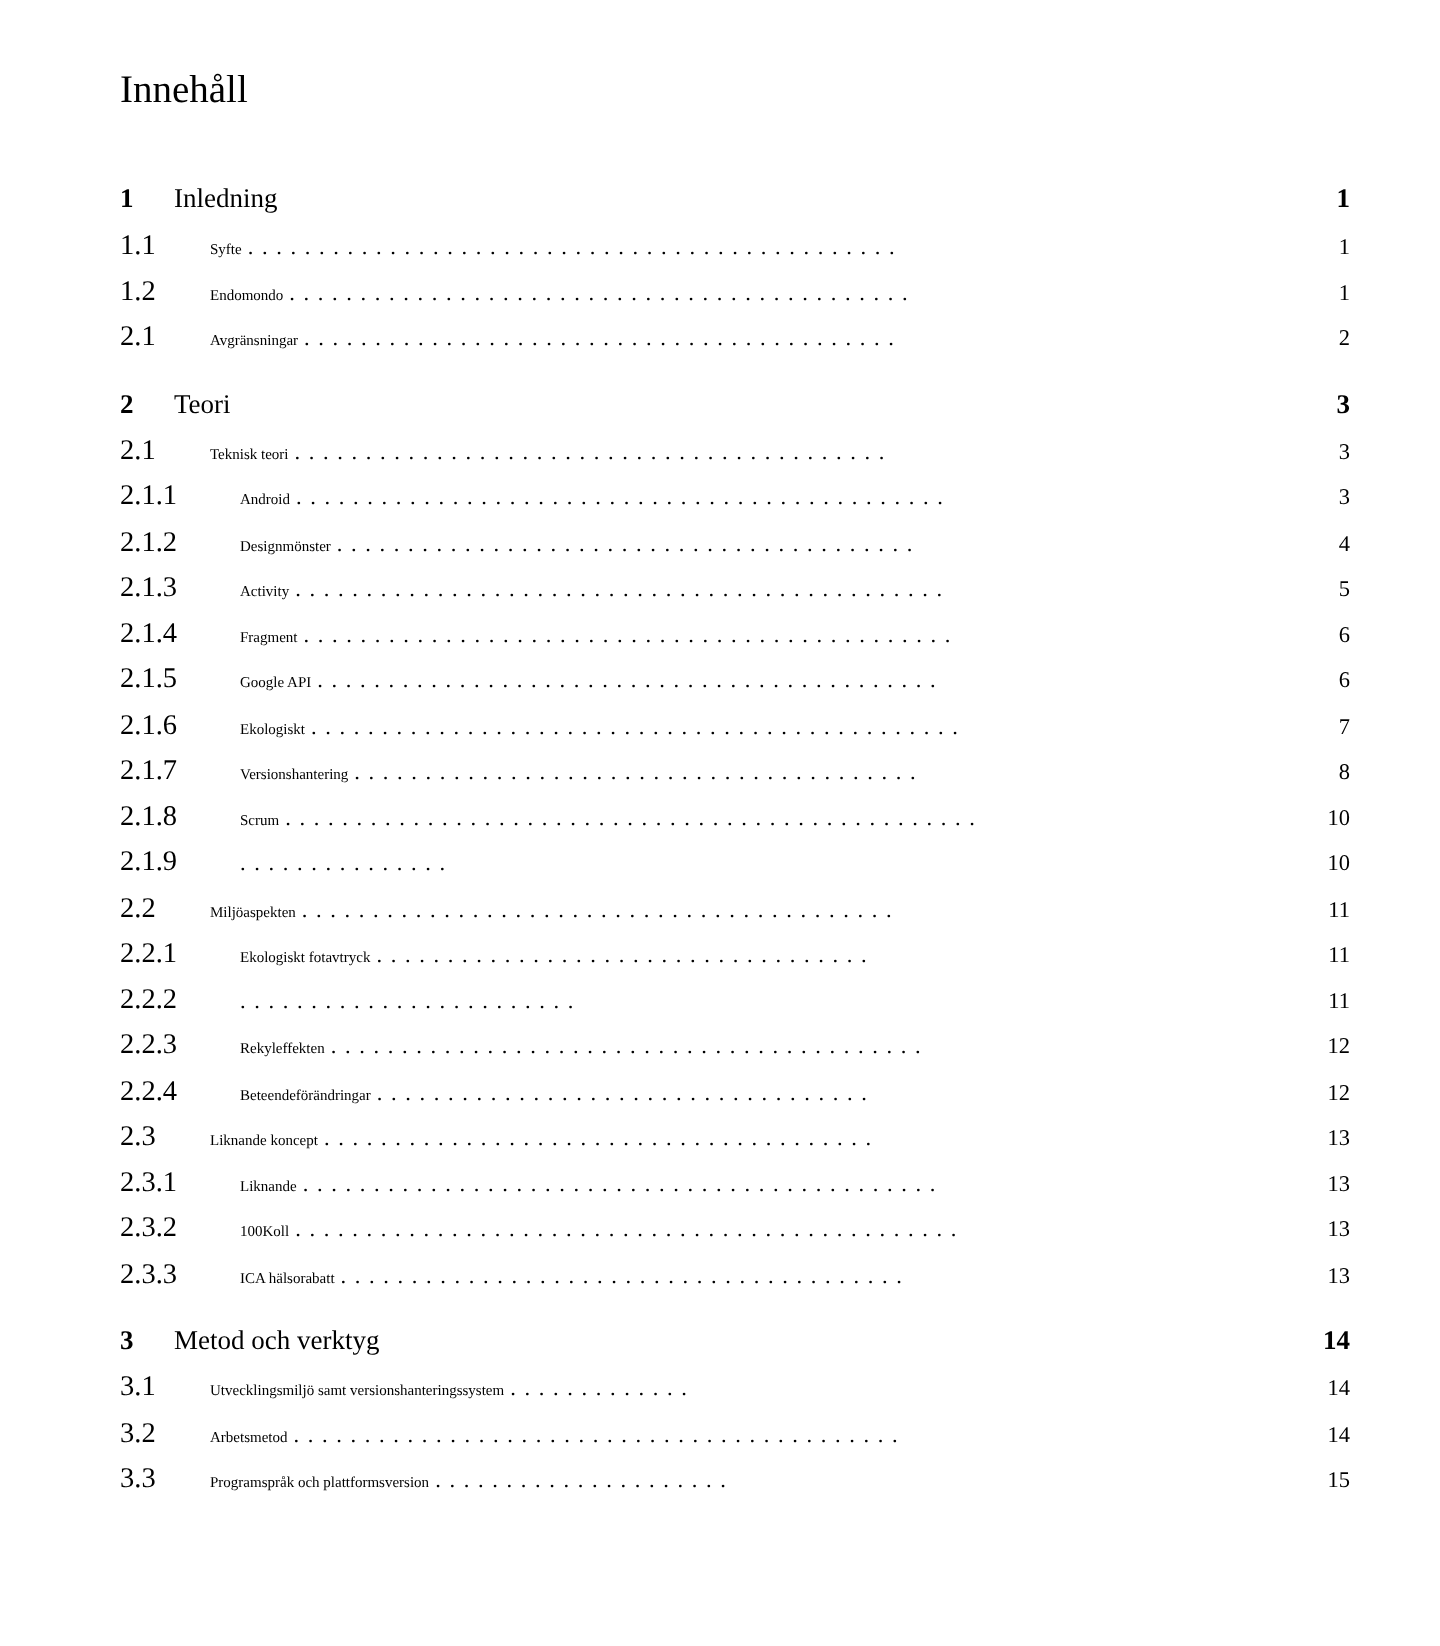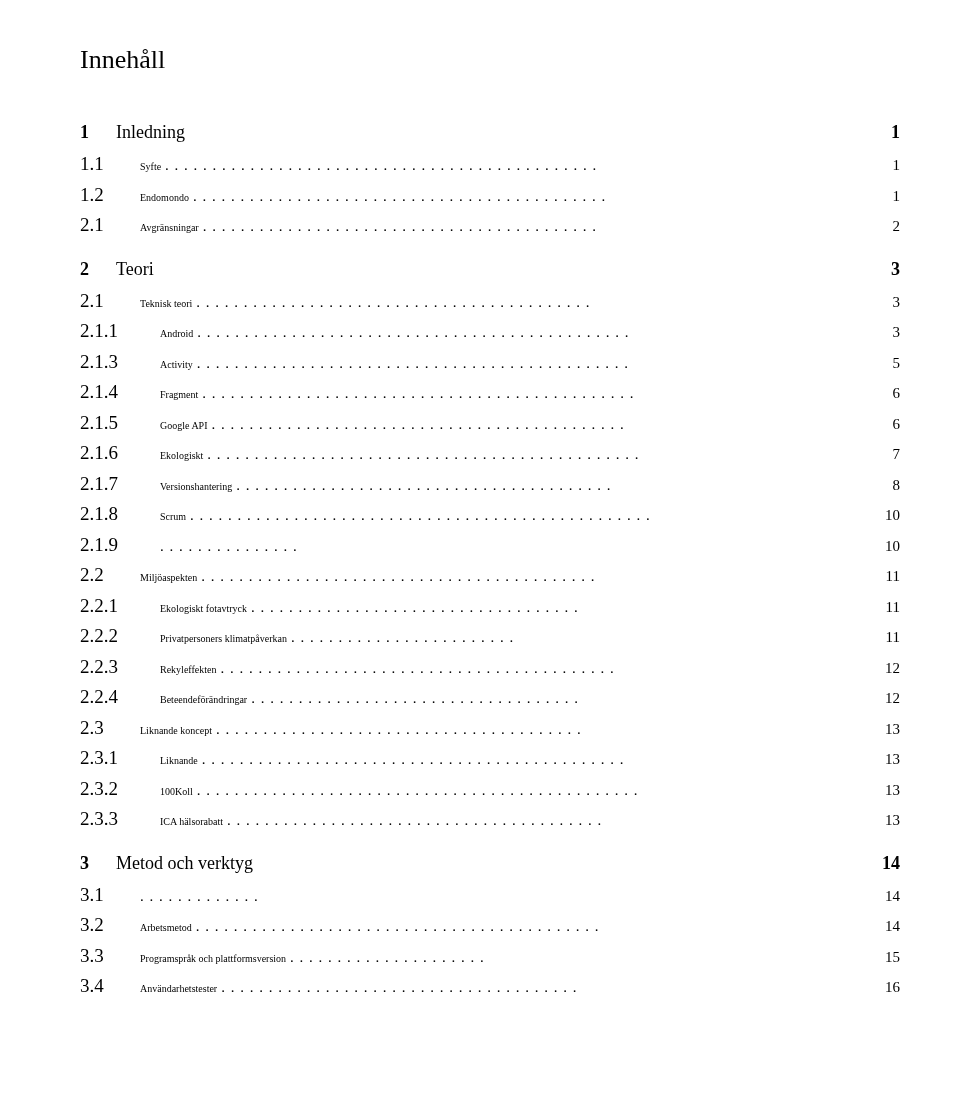--- a/index.html
+++ b/index.html
@@ -142,20 +142,28 @@
         <div class="toc-entry">
           <div class="entry-left">
             <span class="entry-num sub">2.1.1</span>
             <span class="entry-title">Android</span>
             <span class="entry-dots">. . . . . . . . . . . . . . . . . . . . . . . . . . . . . . . . . . . . . . . . . . . . . .</span>
           </div>
           <span class="entry-page">3</span>
         </div>
         <div class="toc-entry">
           <div class="entry-left">
+            <span class="entry-num sub">2.1.2</span>
+            <span class="entry-title">Designmönster</span>
+            <span class="entry-dots">. . . . . . . . . . . . . . . . . . . . . . . . . . . . . . . . . . . . . . . . .</span>
+          </div>
+          <span class="entry-page">4</span>
+        </div>
+        <div class="toc-entry">
+          <div class="entry-left">
             <span class="entry-num sub">2.1.3</span>
             <span class="entry-title">Activity</span>
             <span class="entry-dots">. . . . . . . . . . . . . . . . . . . . . . . . . . . . . . . . . . . . . . . . . . . . . .</span>
           </div>
           <span class="entry-page">5</span>
         </div>
         <div class="toc-entry">
           <div class="entry-left">
             <span class="entry-num sub">2.1.4</span>
             <span class="entry-title">Fragment</span>
@@ -214,21 +222,20 @@
           <div class="entry-left">
             <span class="entry-num sub">2.2.1</span>
             <span class="entry-title">Ekologiskt fotavtryck</span>
             <span class="entry-dots">. . . . . . . . . . . . . . . . . . . . . . . . . . . . . . . . . . .</span>
           </div>
           <span class="entry-page">11</span>
         </div>
         <div class="toc-entry">
           <div class="entry-left">
             <span class="entry-num sub">2.2.2</span>
-            <span class="entry-title">Privatpersoners klimatpåverkan</span>
             <span class="entry-dots">. . . . . . . . . . . . . . . . . . . . . . . .</span>
           </div>
           <span class="entry-page">11</span>
         </div>
         <div class="toc-entry">
           <div class="entry-left">
             <span class="entry-num sub">2.2.3</span>
             <span class="entry-title">Rekyleffekten</span>
             <span class="entry-dots">. . . . . . . . . . . . . . . . . . . . . . . . . . . . . . . . . . . . . . . . . .</span>
           </div>
@@ -277,43 +284,36 @@
       </div>
       <div class="toc-main-section">
         <div class="toc-section-header">
           <span class="section-num">3</span>
           <span class="section-title">Metod och verktyg</span>
           <span class="section-page">14</span>
         </div>
         <div class="toc-entry">
           <div class="entry-left">
             <span class="entry-num">3.1</span>
+            <span class="entry-title">Utvecklingsmiljö samt versionshanteringssystem</span>
             <span class="entry-dots">. . . . . . . . . . . . .</span>
           </div>
           <span class="entry-page">14</span>
         </div>
         <div class="toc-entry">
           <div class="entry-left">
             <span class="entry-num">3.2</span>
             <span class="entry-title">Arbetsmetod</span>
             <span class="entry-dots">. . . . . . . . . . . . . . . . . . . . . . . . . . . . . . . . . . . . . . . . . . .</span>
           </div>
           <span class="entry-page">14</span>
         </div>
         <div class="toc-entry">
           <div class="entry-left">
             <span class="entry-num">3.3</span>
             <span class="entry-title">Programspråk och plattformsversion</span>
             <span class="entry-dots">. . . . . . . . . . . . . . . . . . . . .</span>
           </div>
           <span class="entry-page">15</span>
-        </div>
-        <div class="toc-entry">
-          <div class="entry-left">
-            <span class="entry-num">3.4</span>
-            <span class="entry-title">Användarhetstester</span>
-            <span class="entry-dots">. . . . . . . . . . . . . . . . . . . . . . . . . . . . . . . . . . . . . .</span>
-          </div>
-          <span class="entry-page">16</span>
         </div>
       </div>
     </div>
 </div>
 
 </body></html>

